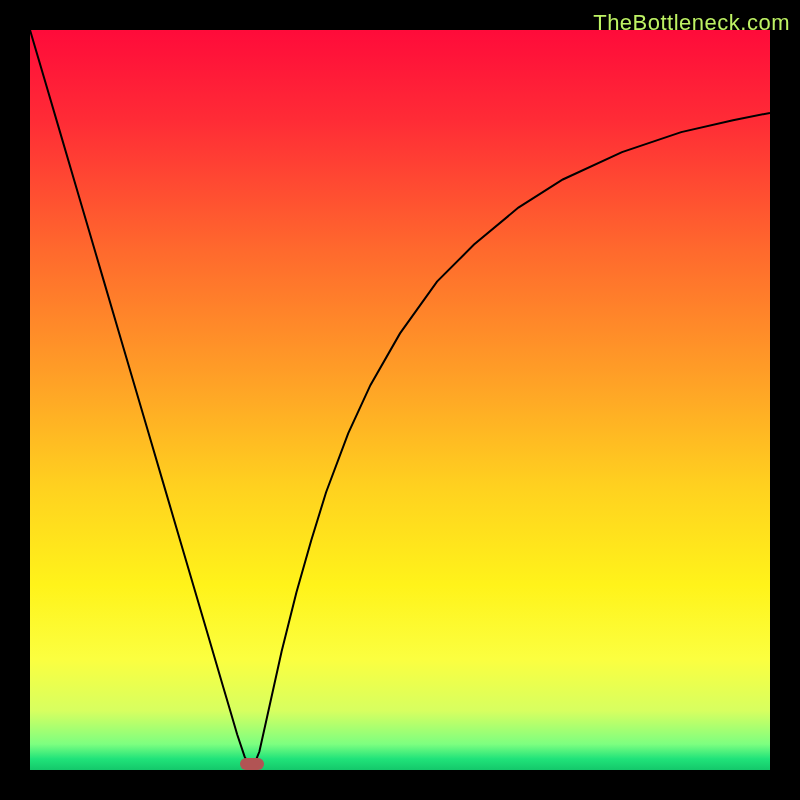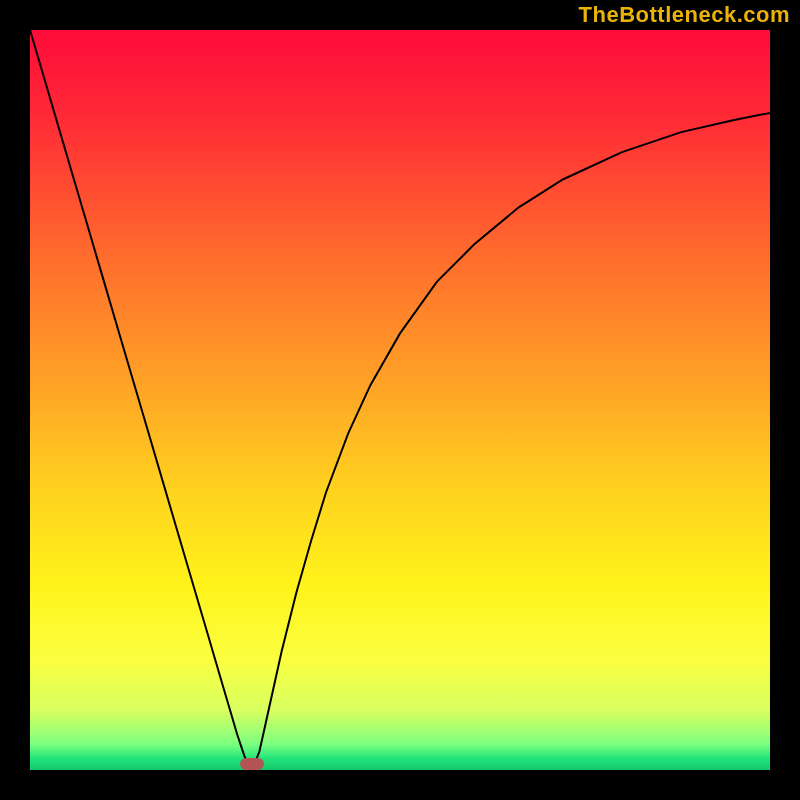--- a/index.html
+++ b/index.html
@@ -12,25 +12,25 @@
     font-family: Arial, Helvetica, sans-serif;
   }
   .outer {
     position: relative;
     width: 800px;
     height: 800px;
     background: #000;
   }
   .watermark {
     position: absolute;
-    top: 2px;
+    top: 10px;
     right: 10px;
-    color: #eab308;
+    color: #bef264;
     font-size: 22px;
-    font-weight: bold;
+    font-weight: normal;
     letter-spacing: 0.5px;
     z-index: 50;
   }
   .plot-area {
     position: absolute;
     left: 30px;
     top: 30px;
     width: 740px;
     height: 740px;
     overflow: hidden;

